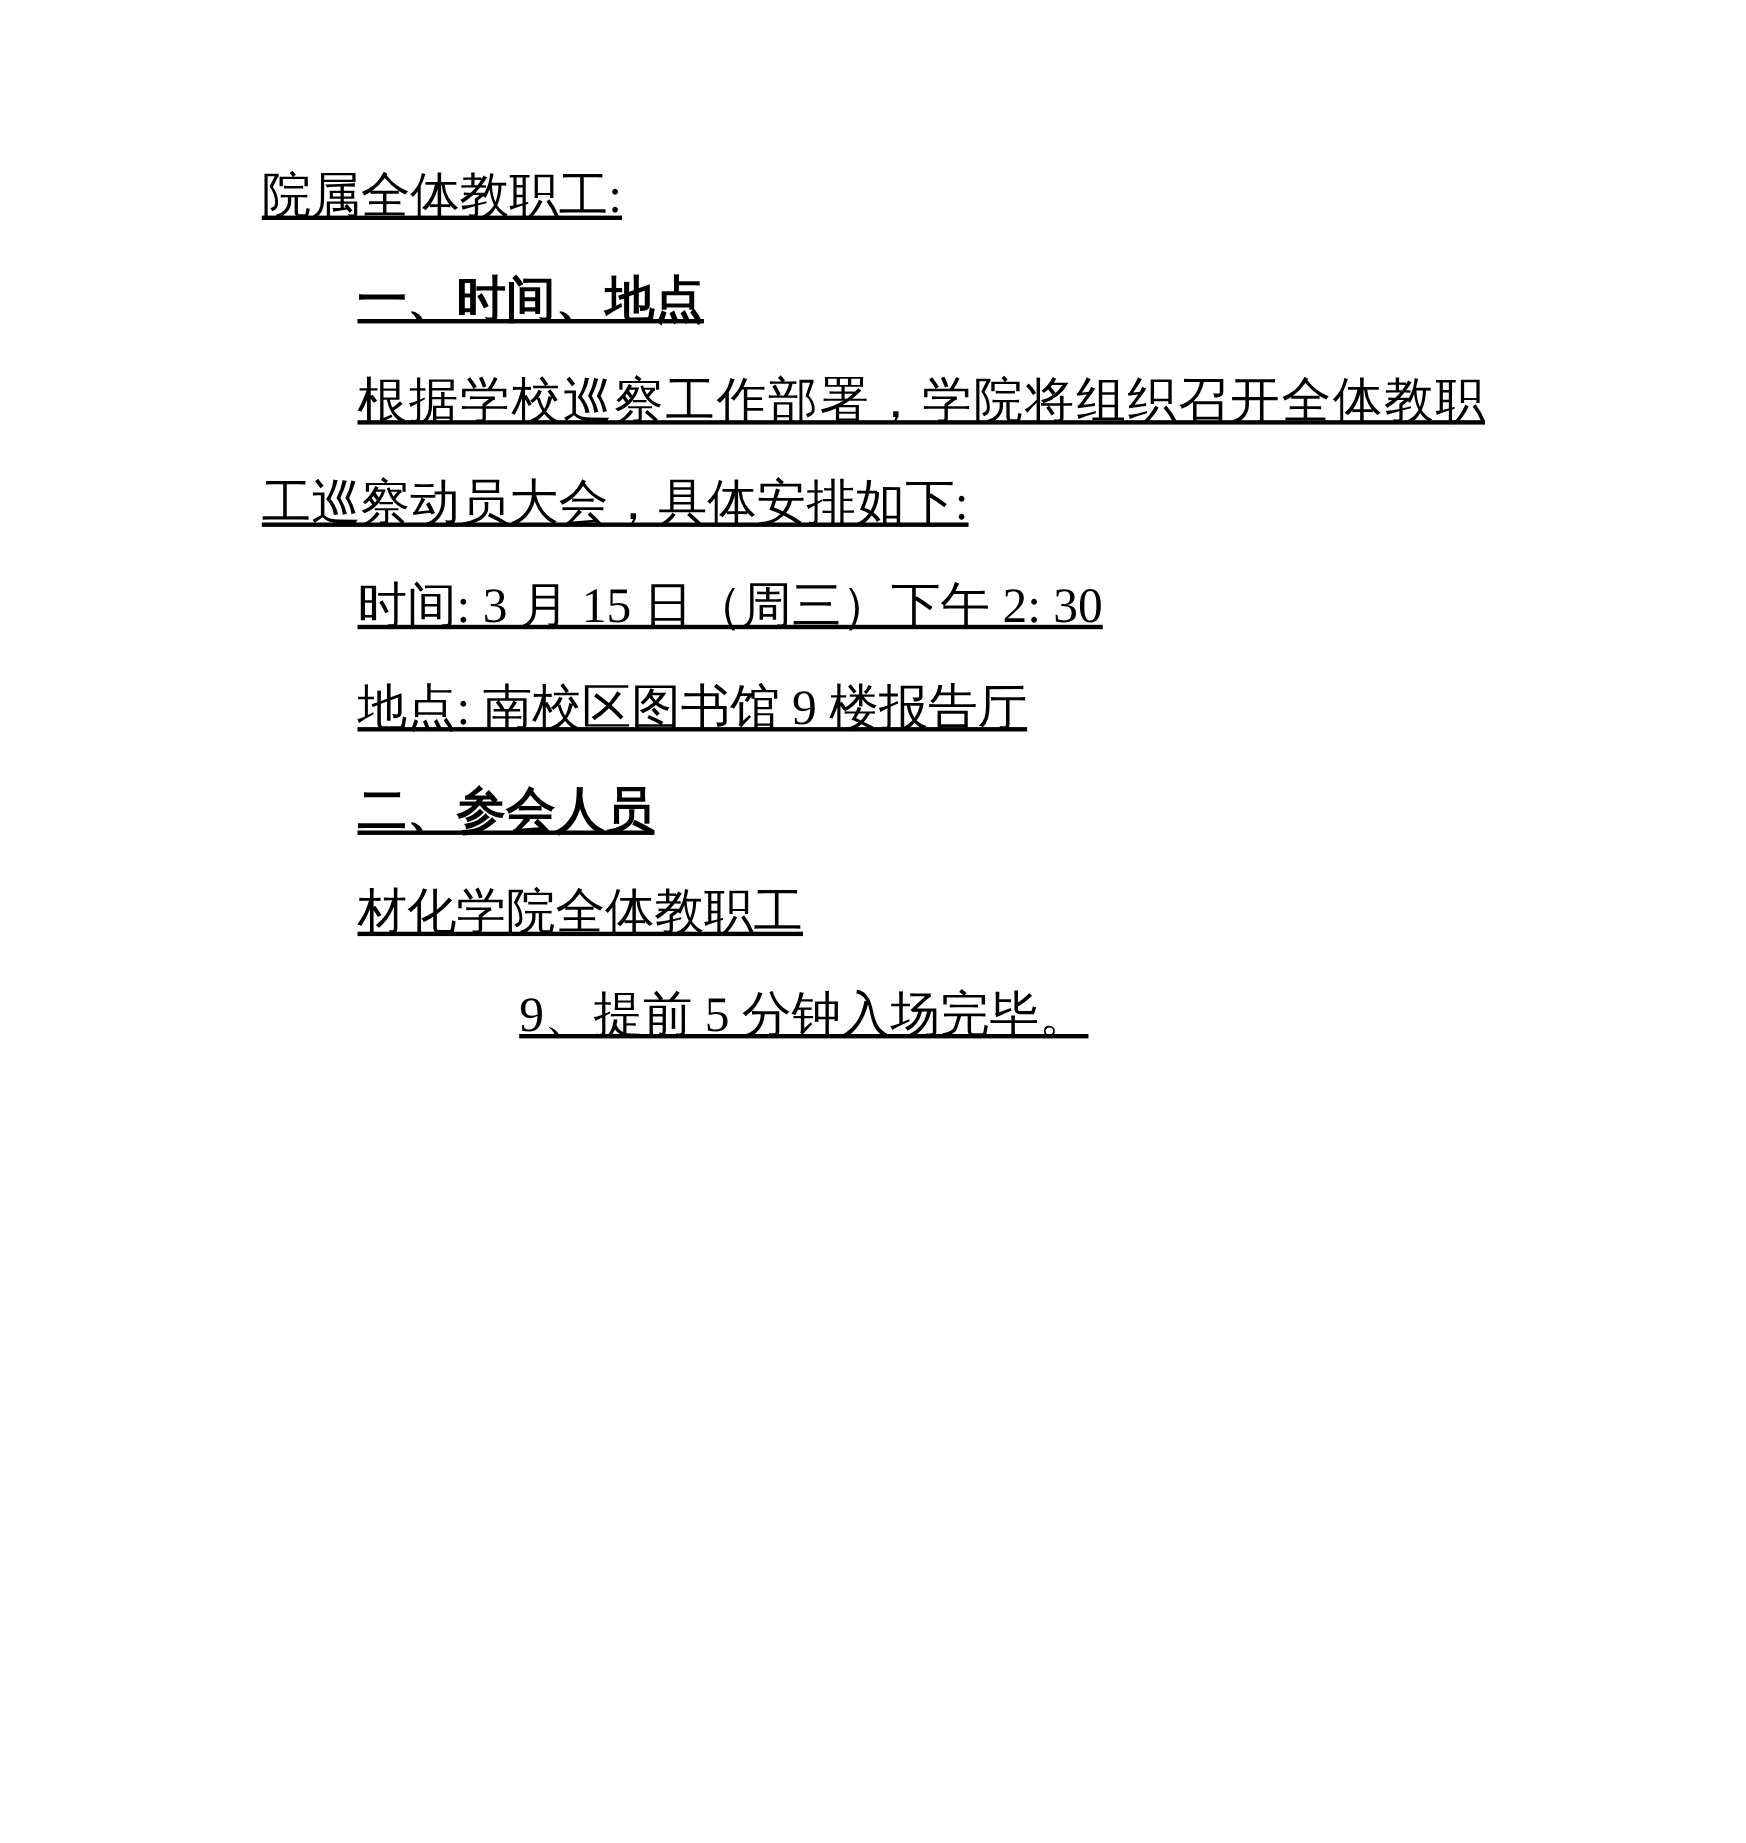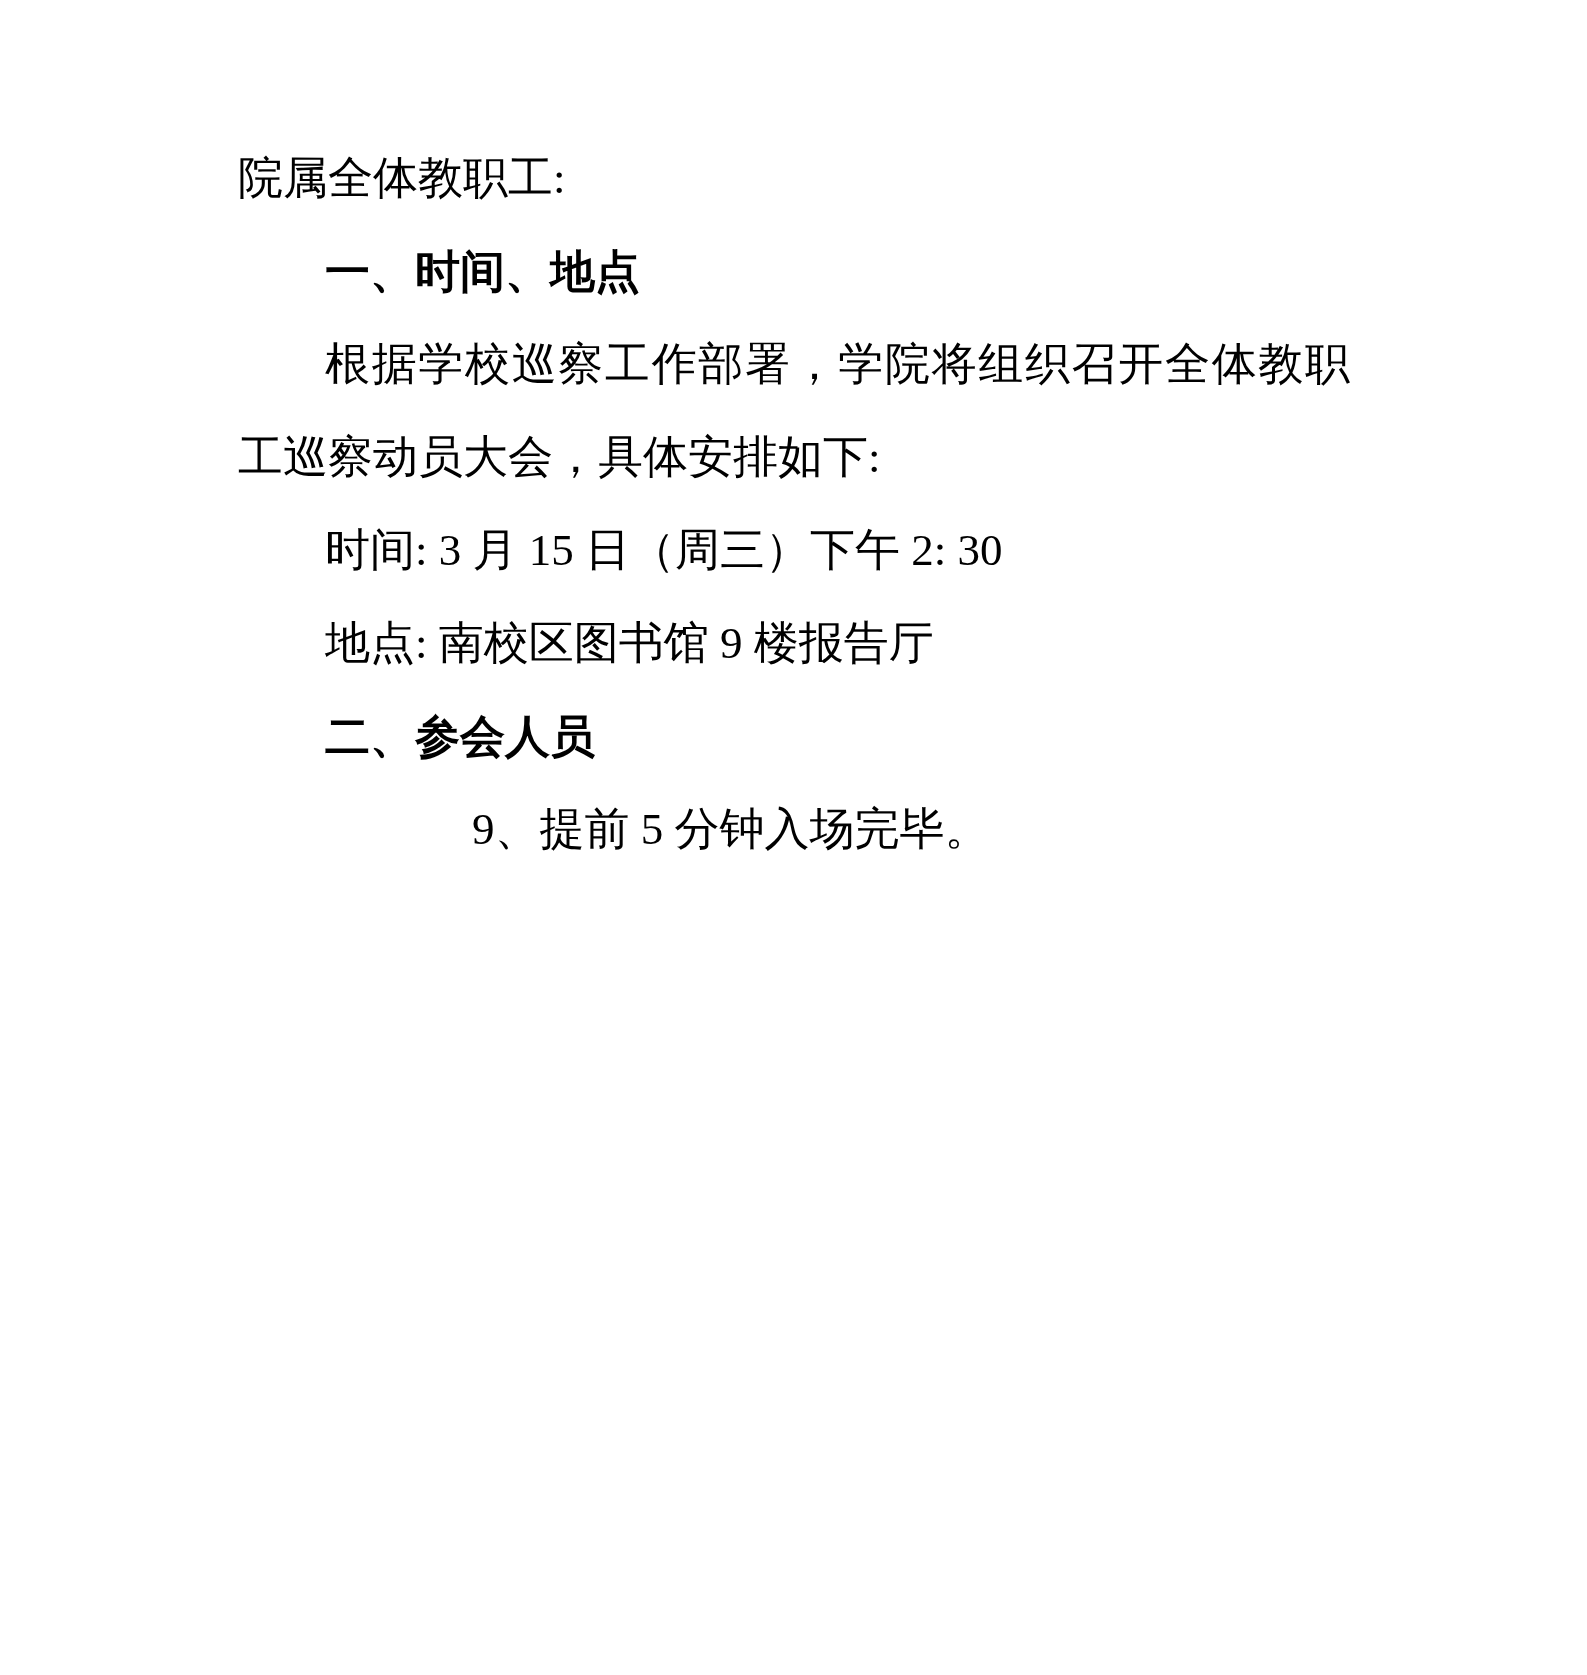--- a/index.html
+++ b/index.html
@@ -14,20 +14,21 @@
     background: #ffffff;
     color: #000000;
     overflow: hidden;
     font-family: "Liberation Serif", serif;
   }
   .content {
     position: absolute;
     left: 238px;
     top: 132px;
     width: 1112px;
+    text-decoration: underline;
   }
   .content p {
     margin: 0;
     font-size: 45px;
     line-height: 93px;
     white-space: pre-wrap;
   }
   .indent { text-indent: 87px; }
   .justify { text-align: justify; word-break: break-all; }
   .heading {
@@ -61,20 +62,21 @@
     <p class="indent heading">一、时间、地点</p>
 
     <p class="indent justify">根据学校巡察工作部署，学院将组织召开全体教职工巡察动员大会，具体安排如下:</p>
 
     <p class="indent">时间: 3 月 15 日（周三）下午 2: 30</p>
 
     <p class="indent">地点: 南校区图书馆 9 楼报告厅</p>
 
     <p class="indent heading">二、参会人员</p>
 
+    <p class="indent">材化学院全体教职工</p>
 
 
 
     <p class="sub-item">9、提前 5 分钟入场完毕。</p>
 
 
   </div>
 </div>
 
 </body></html>

